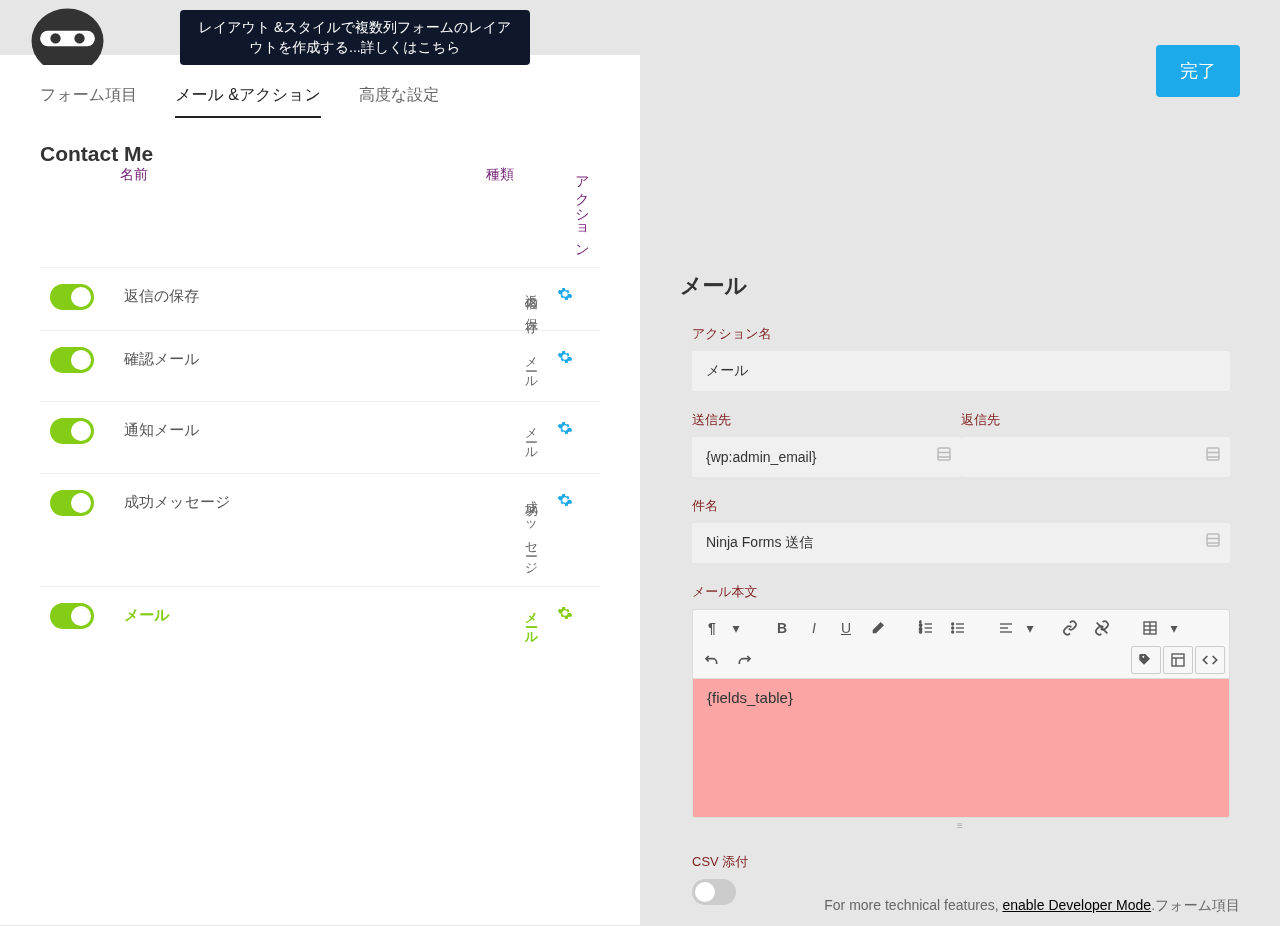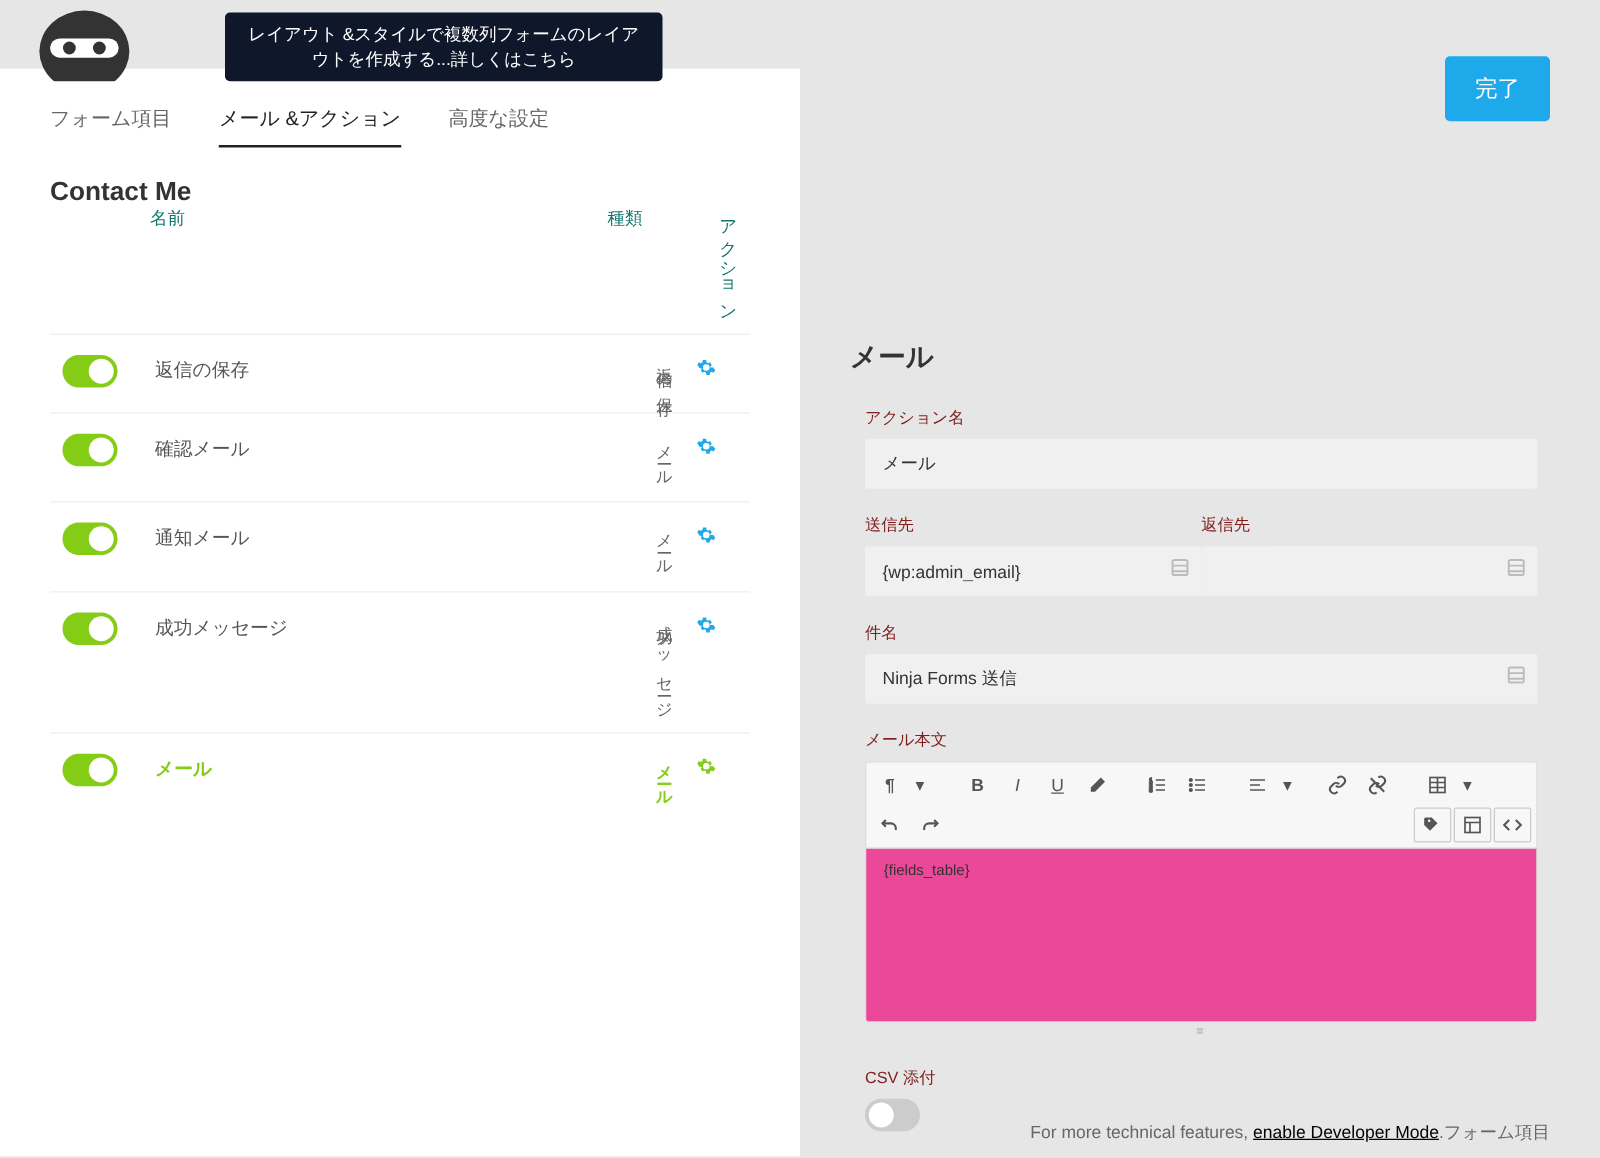--- a/index.html
+++ b/index.html
@@ -14,21 +14,21 @@
 .main { display: flex; align-items: flex-end; }
 .left { width: 640px; background: #fff; padding: 0 40px 40px; min-height: 870px; }
 .right { width: 640px; padding: 55px 50px 0 40px; position: relative; }
 
 .tabs { display: flex; gap: 38px; margin-top: 30px; margin-bottom: 24px; }
 .tab { font-size: 16px; color: #666; padding-bottom: 10px; cursor: pointer; }
 .tab.active { color: #222; border-bottom: 2px solid #222; }
 
 .form-title { font-size: 21px; font-weight: 700; }
 
-.table-head { display: flex; color: #0f766e; font-size: 14px; padding: 0 10px 16px; margin-left: 60px; }
+.table-head { display: flex; color: #701a75; font-size: 14px; padding: 0 10px 16px; margin-left: 60px; }
 .th-name { flex: 1; padding-left: 10px; }
 .th-type { width: 60px; text-align: center; }
 .th-act { width: 60px; text-align: center; line-height: 1.1; }
 
 .row { display: flex; align-items: flex-start; border-top: 1px solid #eee; padding: 16px 10px; }
 .toggle { width: 44px; height: 26px; background: #84cc16; border-radius: 13px; position: relative; cursor: pointer; flex-shrink: 0; margin-right: 30px; }
 .toggle::after { content: ""; position: absolute; right: 3px; top: 3px; width: 20px; height: 20px; background: #fff; border-radius: 10px; }
 .toggle.off { background: #ccc; }
 .toggle.off::after { right: auto; left: 3px; }
 .row-name { flex: 1; font-size: 15px; color: #555; padding-top: 3px; }
@@ -44,21 +44,21 @@
 .text-input { width: 100%; background: #f0f0f0; border: none; padding: 12px 14px; font-size: 14px; color: #333; border-radius: 2px; }
 .two-col { display: flex; }
 .two-col .field-group { flex: 1; }
 .input-with-icon { position: relative; }
 .input-with-icon .merge-icon { position: absolute; right: 8px; top: 8px; color: #bbb; }
 
 .editor-toolbar { background: #f7f7f7; border: 1px solid #ddd; border-bottom: none; padding: 4px; display: flex; flex-wrap: wrap; gap: 2px; border-radius: 3px 3px 0 0; }
 .editor-toolbar .tb-row2 { width: 100%; display: flex; justify-content: space-between; margin-top: 2px; }
 .tb-btn { width: 30px; height: 28px; display: inline-flex; align-items: center; justify-content: center; cursor: pointer; color: #555; border: 1px solid transparent; border-radius: 2px; font-size: 14px; }
 .tb-group { display: flex; gap: 2px; }
-.editor-body { background: #ec4899; border: 1px solid #ddd; min-height: 140px; padding: 10px 14px; font-size: 12px; border-radius: 0 0 3px 3px; }
+.editor-body { background: #fca5a5; border: 1px solid #ddd; min-height: 140px; padding: 10px 14px; font-size: 15px; border-radius: 0 0 3px 3px; }
 .resize-grip { text-align: center; color: #aaa; font-size: 10px; padding: 2px; cursor: ns-resize; letter-spacing: 2px; }
 
 .footer-note { position: absolute; bottom: 10px; right: 40px; font-size: 14px; color: #666; }
 .footer-note a { color: #000000; text-decoration: underline; }
 </style>
 </head>
 <body>
 
 <div class="topbar">
   <div class="logo">

